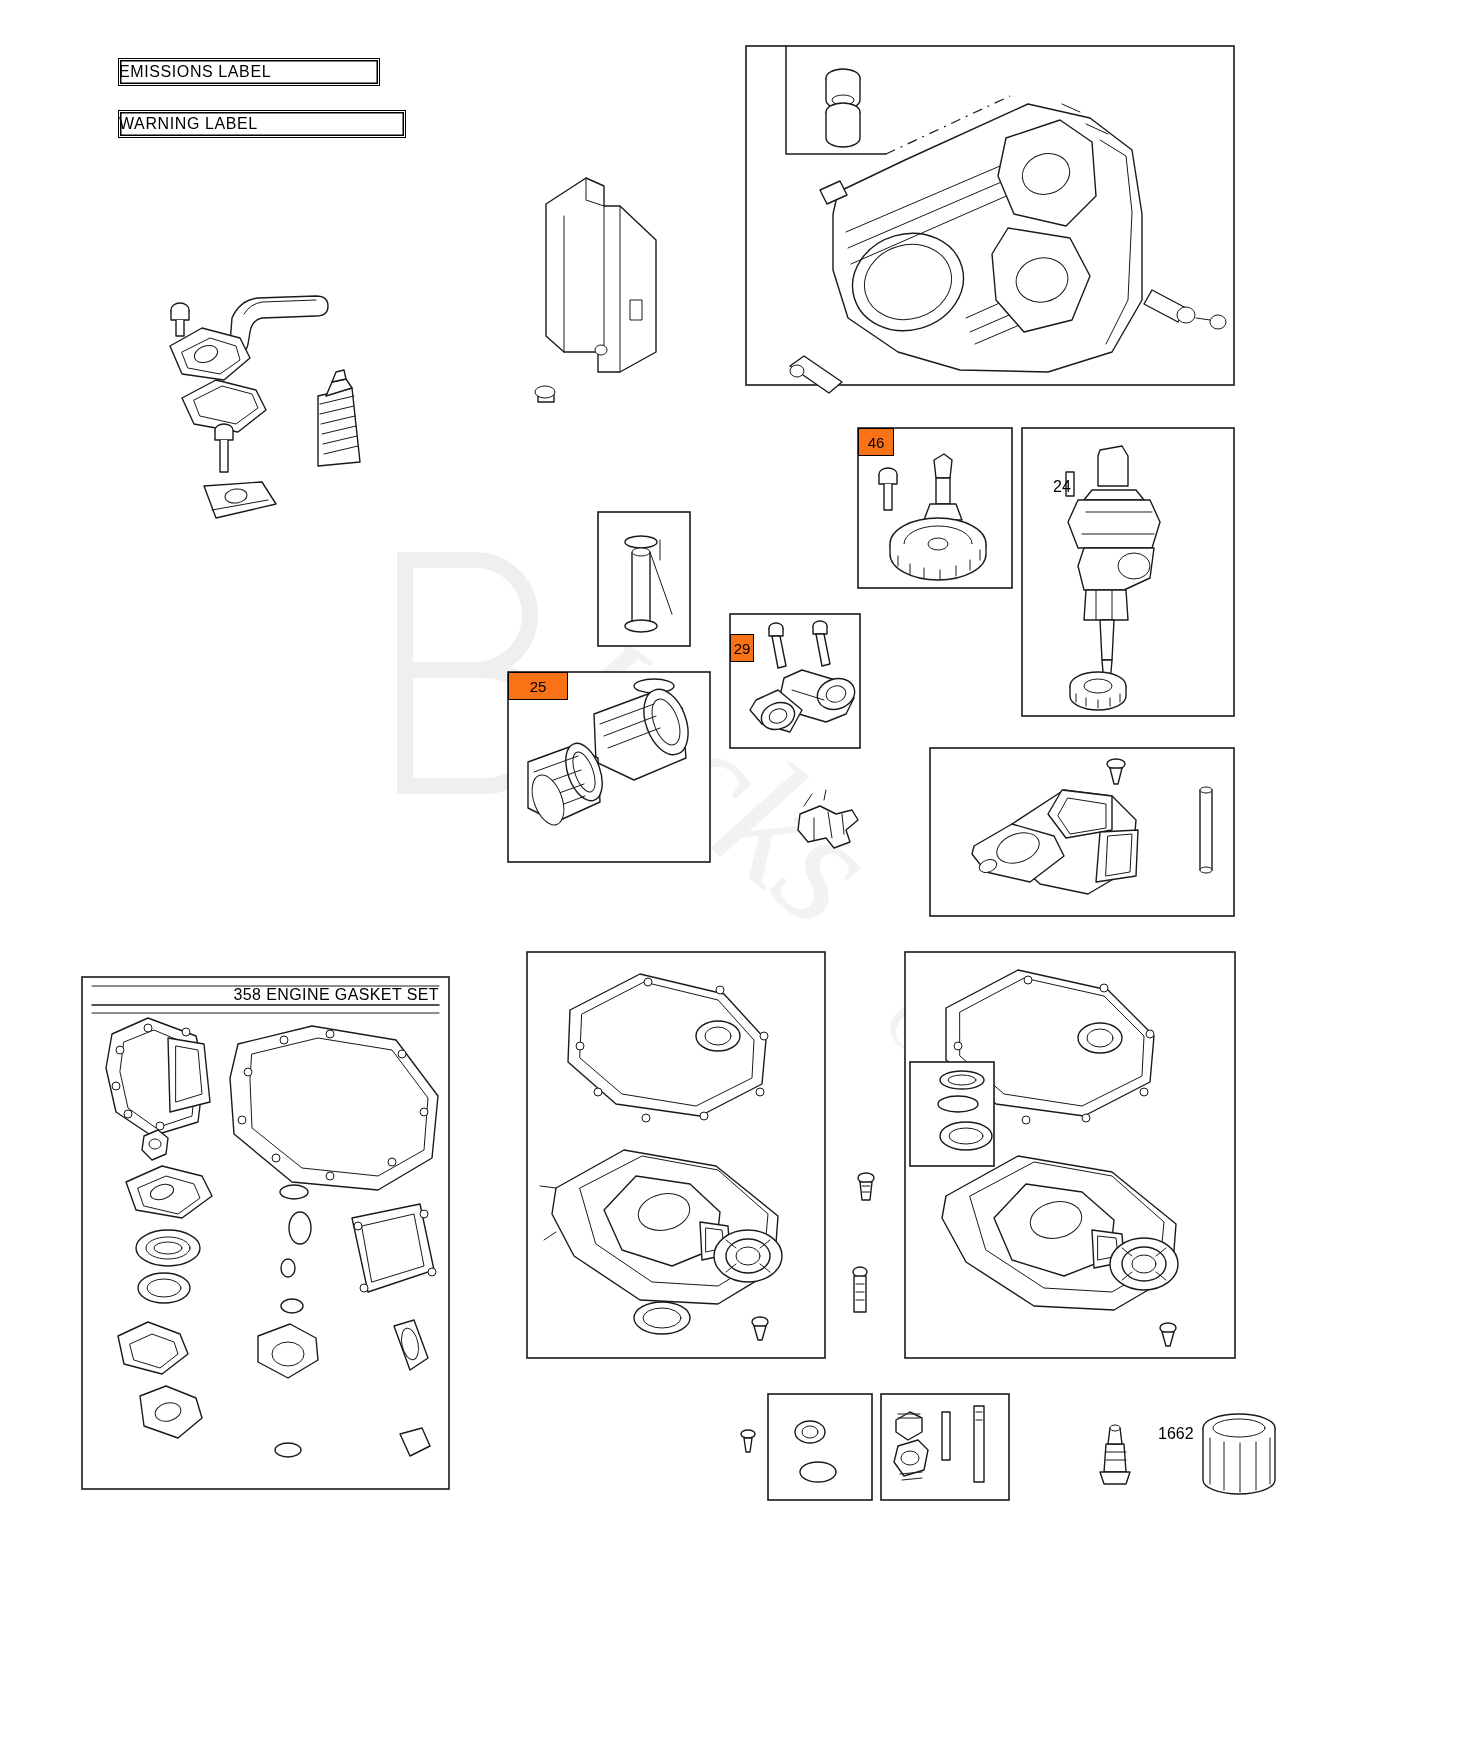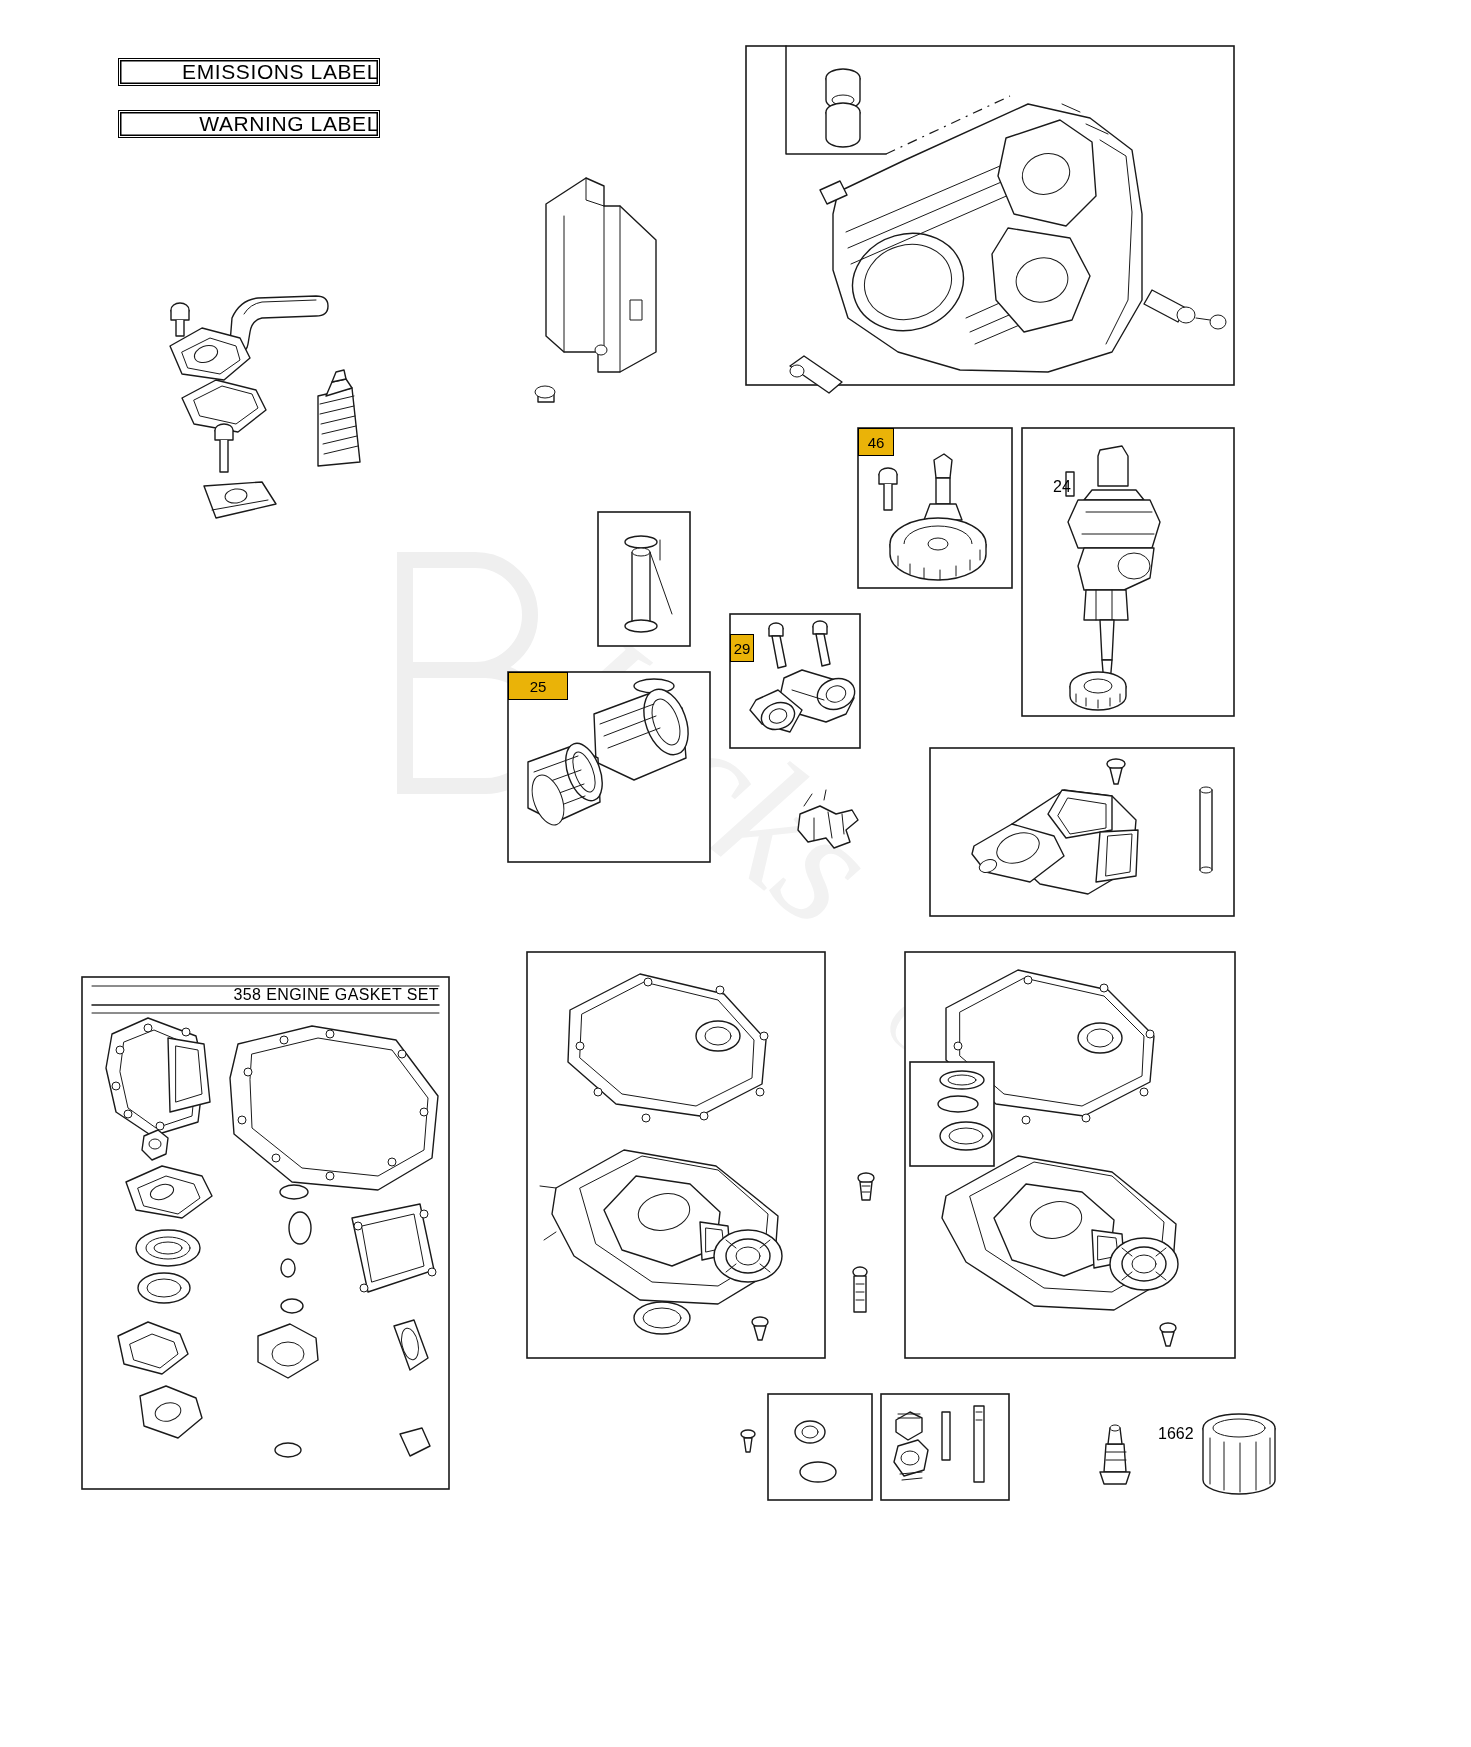--- a/index.html
+++ b/index.html
@@ -33,36 +33,36 @@
     z-index: 1;
   }
 
   
   .label-box {
     position: absolute;
     border: 1.5px solid #000;
     background: #fff;
     display: flex;
     align-items: center;
-    justify-content: flex-end;
-    font-size: 21px;
+    justify-content: flex-start;
+    font-size: 16px;
     letter-spacing: 0.6px;
     color: #000;
     z-index: 3;
     box-sizing: border-box;
   }
   .label-box.inner-rule {
     box-shadow: inset 0 0 0 1px #fff, inset 0 0 0 2.5px #000;
   }
 
   
   .num-tag {
     position: absolute;
     border: 1.5px solid #000;
-    background: #eab308;
+    background: #f97316;
     font-size: 15px;
     color: #000;
     display: flex;
     align-items: center;
     justify-content: center;
     z-index: 4;
     box-sizing: border-box;
   }
   .plain-num {
     position: absolute;
@@ -468,21 +468,21 @@
   <ellipse class="lnt" cx="1239" cy="1428" rx="26" ry="9"></ellipse>
   <g class="lnt">
     <path d="M1210 1438 v46 M1224 1442 v48 M1240 1443 v49 M1256 1442 v48 M1270 1438 v46"></path>
   </g>
 </svg>
 
 <div class="label-box inner-rule" style="left:118px; top:58px; width:262px; height:28px;">
   <span>EMISSIONS LABEL</span>
 </div>
 
-<div class="label-box inner-rule" style="left:118px; top:110px; width:262px; height:28px;padding-left:40px;">
+<div class="label-box inner-rule" style="left:118px; top:110px; width:288px; height:28px;">
   <span>WARNING LABEL</span>
 </div>
 
 <div class="gasket-title" style="left:92px; top:986px; width:347px;">358 ENGINE GASKET SET</div>
 
 <div class="num-tag" style="left:858px; top:428px; width:36px; height:28px;">
   <span>46</span>
 </div>
 
 <div class="plain-num" style="left:1038px; top:478px;">24</div>

